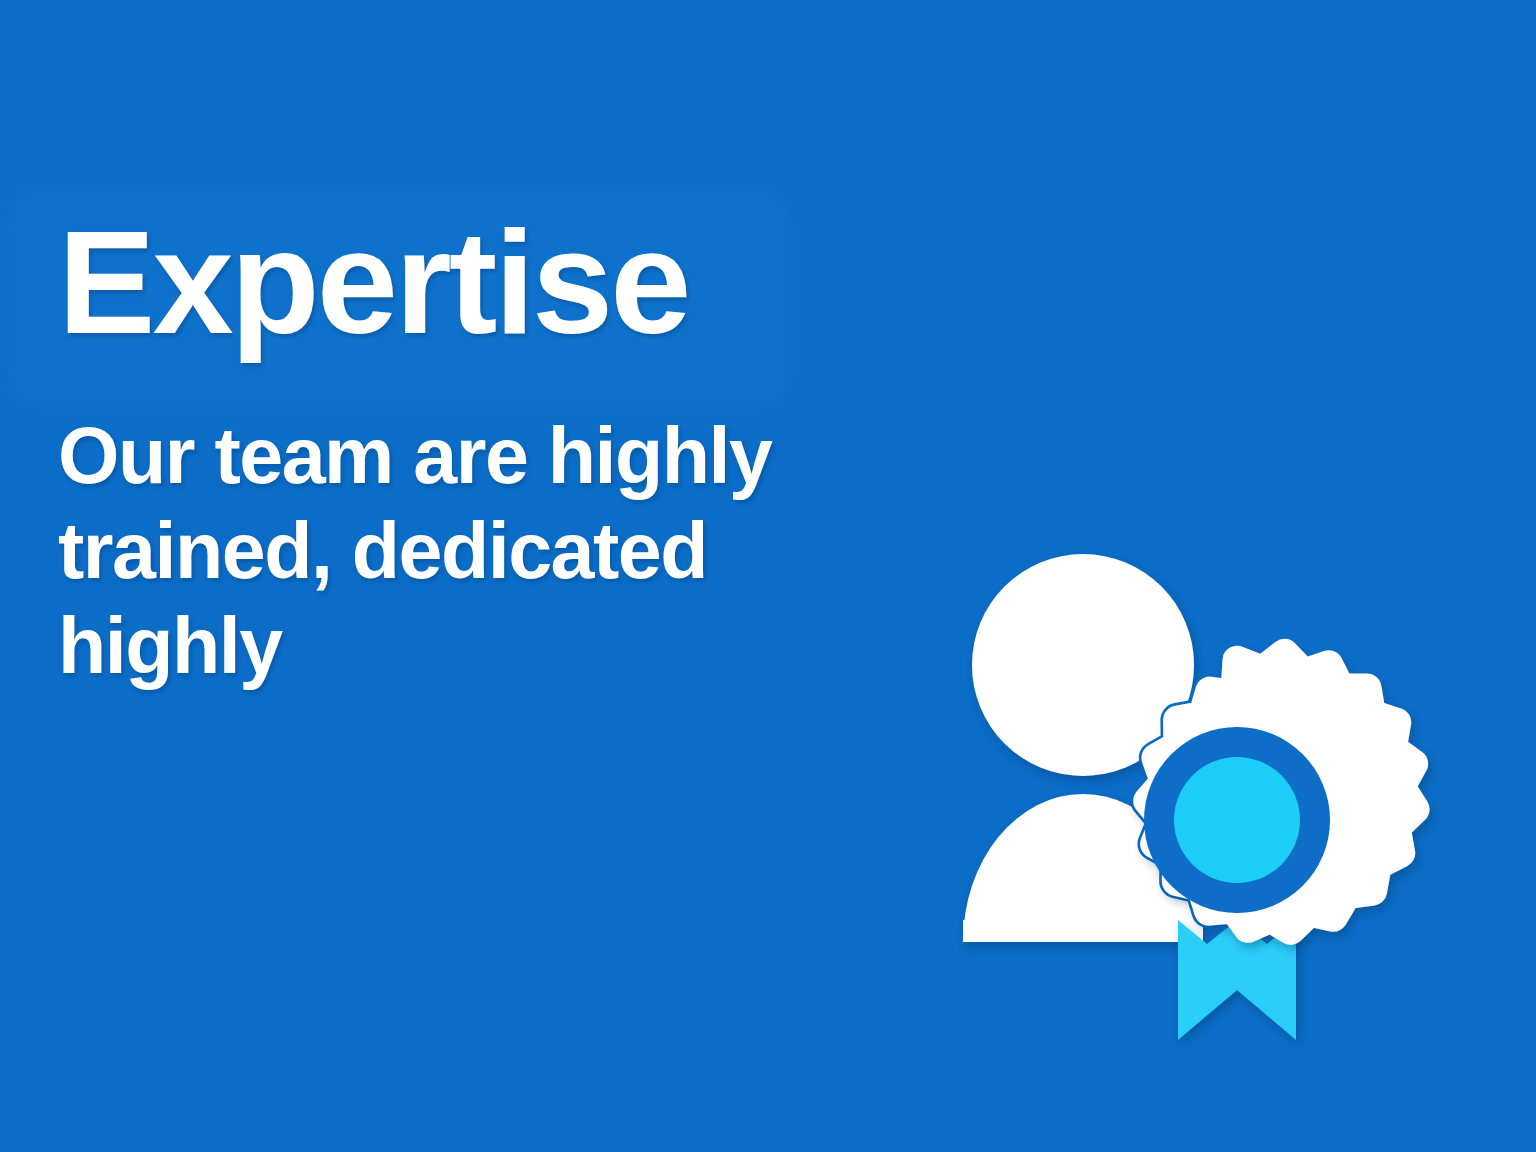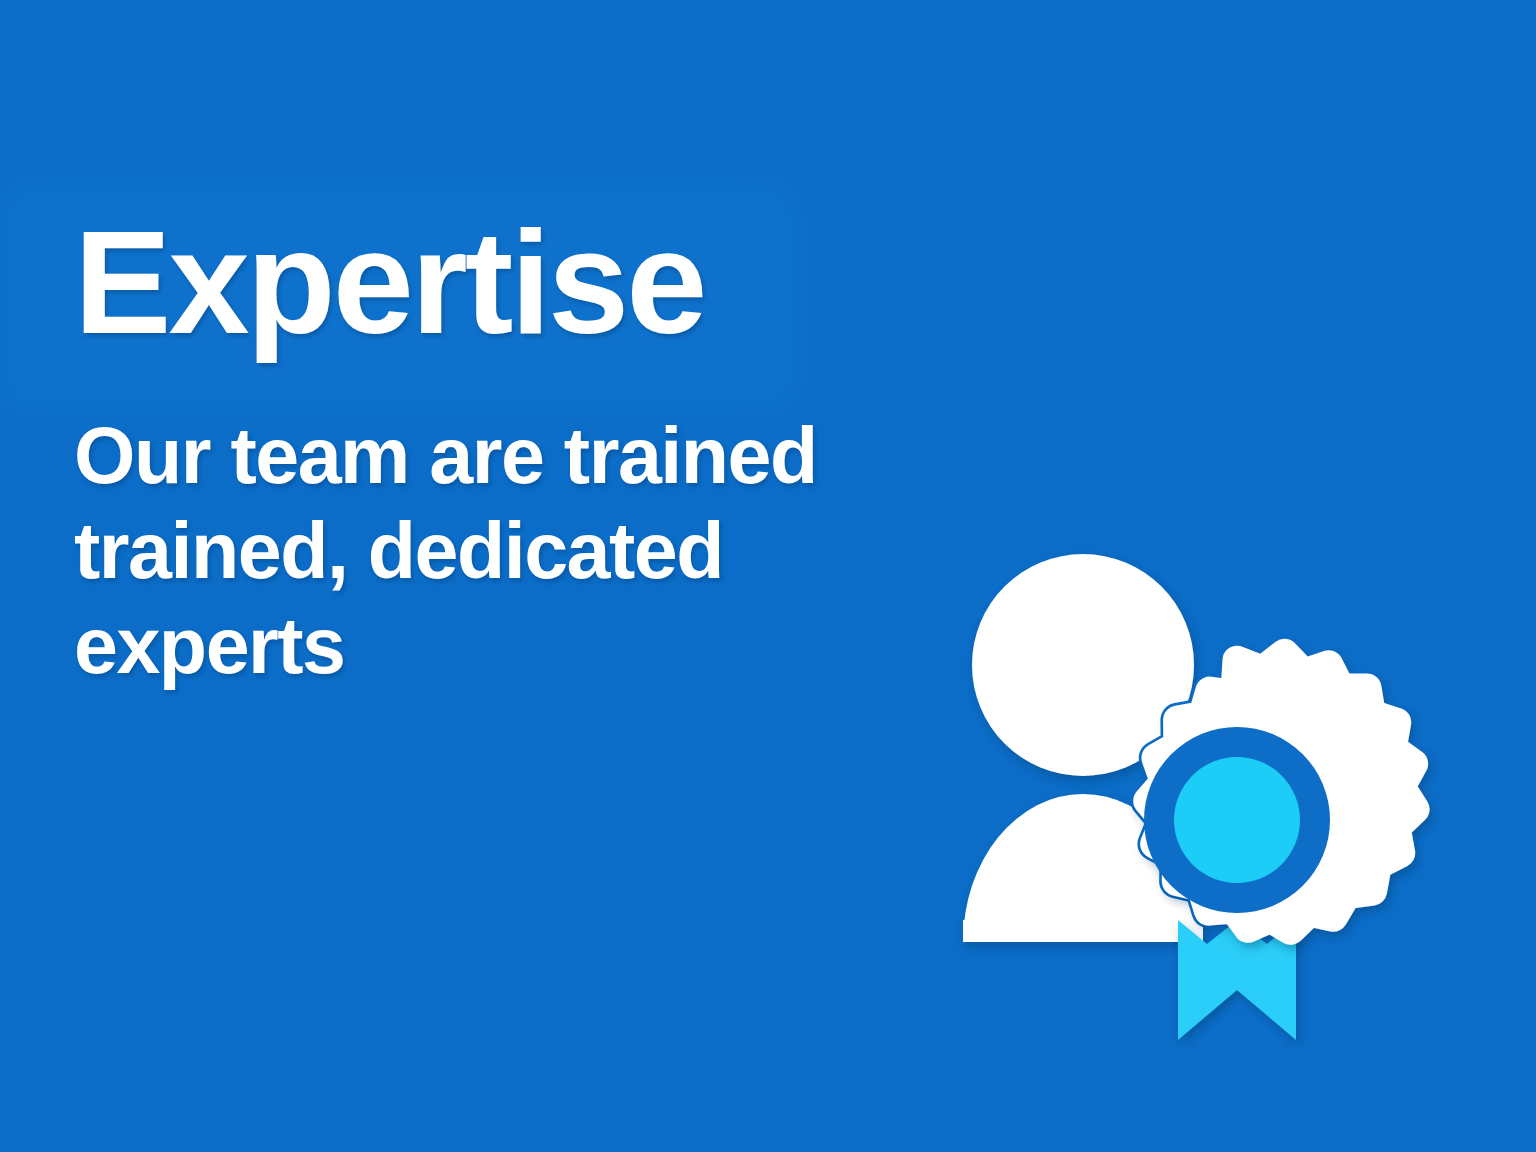--- a/index.html
+++ b/index.html
@@ -24,21 +24,21 @@
     width: 798px;
     height: 230px;
     background: #0f74cd;
     border-radius: 26px;
     filter: blur(14px);
     opacity: 0.85;
   }
 
   #text-block {
     position: absolute;
-    left: 74px;
+    left: 58px;
     top: 210px;
     width: 860px;
   }
 
   #headline {
     margin: 0;
     font-family: "Liberation Sans", sans-serif;
     font-weight: bold;
     font-size: 146px;
     line-height: 1.0;
@@ -77,21 +77,21 @@
 </style>
 </head>
 <body>
 
 <div id="canvas" style="background: rgb(11, 109, 199);">
 
   <div id="title-glow" style="background: rgb(15, 116, 205);"></div>
 
   <div id="text-block">
     <h1 id="headline">Expertise</h1>
-    <p id="subhead">Our team are trained trained, dedicated experts</p>
+    <p id="subhead">Our team are highly trained, dedicated highly</p>
   </div>
 
   <div id="expert-icon">
     <svg viewBox="0 0 540 540" xmlns="http://www.w3.org/2000/svg">
       <defs>
         <filter id="softshadow" x="-30%" y="-30%" width="180%" height="180%">
           <feDropShadow dx="3" dy="5" stdDeviation="5" flood-color="#00315e" flood-opacity="0.35"></feDropShadow>
         </filter>
 
         <mask id="person-cut">

